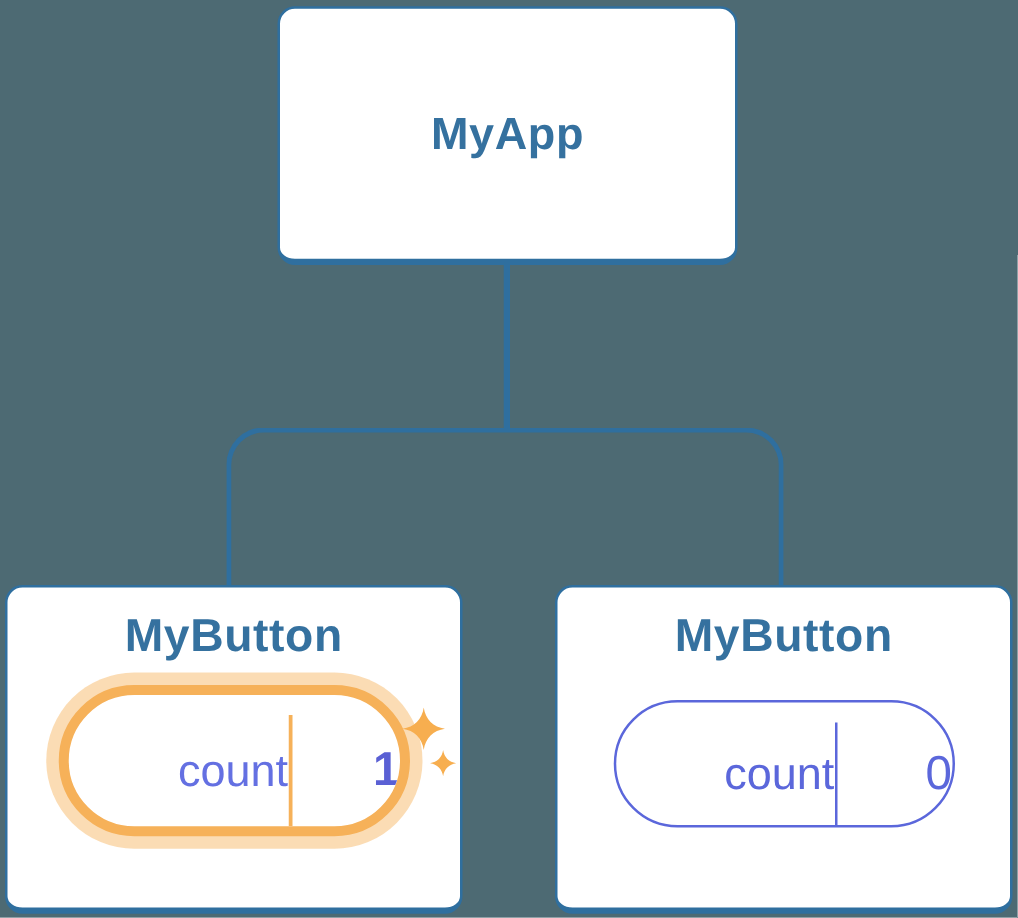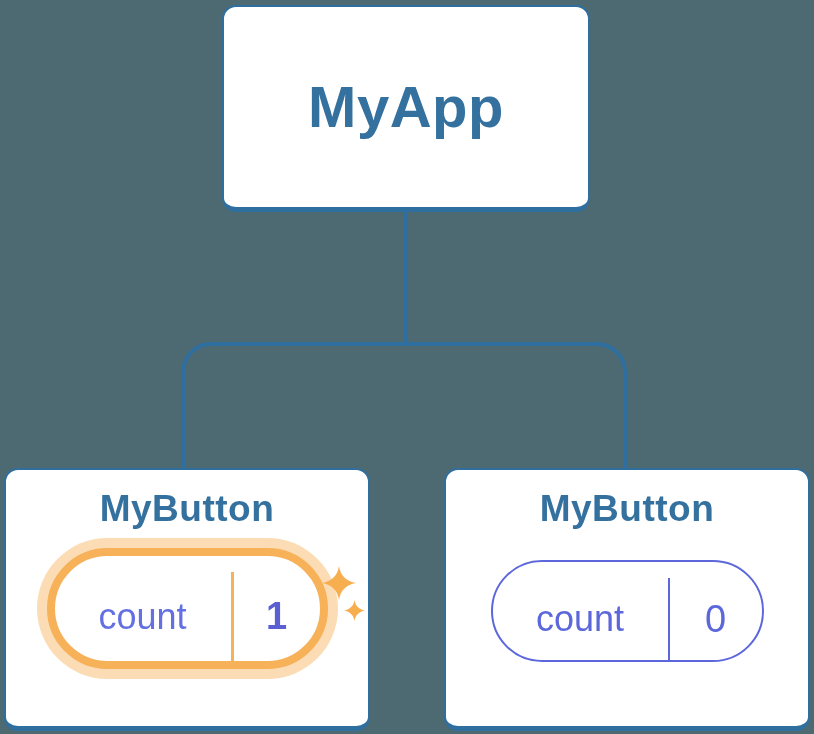--- a/index.html
+++ b/index.html
@@ -31,21 +31,21 @@
   }
   .node-child-left  { left: 4px;   top: 468px; width: 366px; height: 263px; }
   .node-child-right { left: 444px; top: 468px; width: 366px; height: 263px; }
 
   .node-title {
     color: #35719F;
     font-weight: bold;
     letter-spacing: 0.5px;
     line-height: 1;
   }
-  .title-root  { font-size: 58px; }
+  .title-root  { font-size: 36px; }
   .title-child { font-size: 37px; padding-top: 20px; }
 
   
   .stem {
     position: absolute;
     left: 403px; top: 212px;
     width: 5px; height: 132px;
     background: #2F6F9F;
   }
   .branch {
@@ -75,21 +75,21 @@
     box-shadow: 0 0 0 10px rgba(246, 177, 89, 0.45);
   }
   .pill-plain {
     margin-top: 33px;
     width: 273px; height: 102px;
     border: 2px solid #5B67DB;
   }
   .pill-cell {
     display: flex;
     align-items: center;
-    justify-content: center;
+    justify-content: flex-end;
     margin-top: 16px;
   }
   .cell-name { flex: 1; }
   .cell-value-hl {
     width: 86px;
     border-left: 3px solid #F6B159;
   }
   .cell-value-plain {
     width: 92px;
     border-left: 2px solid #5B67DB;

